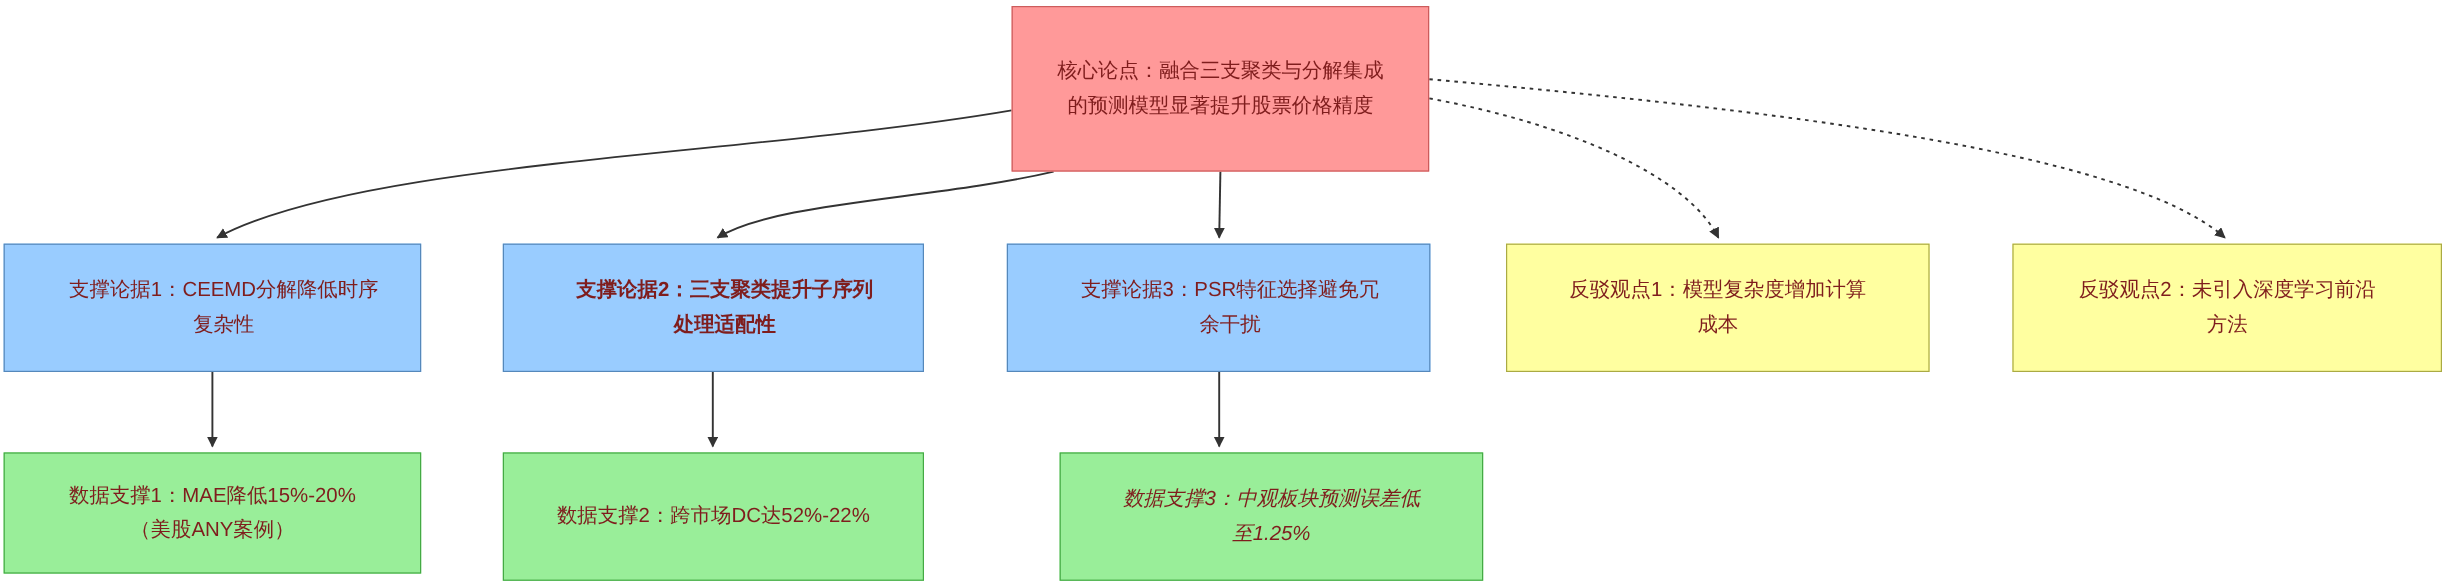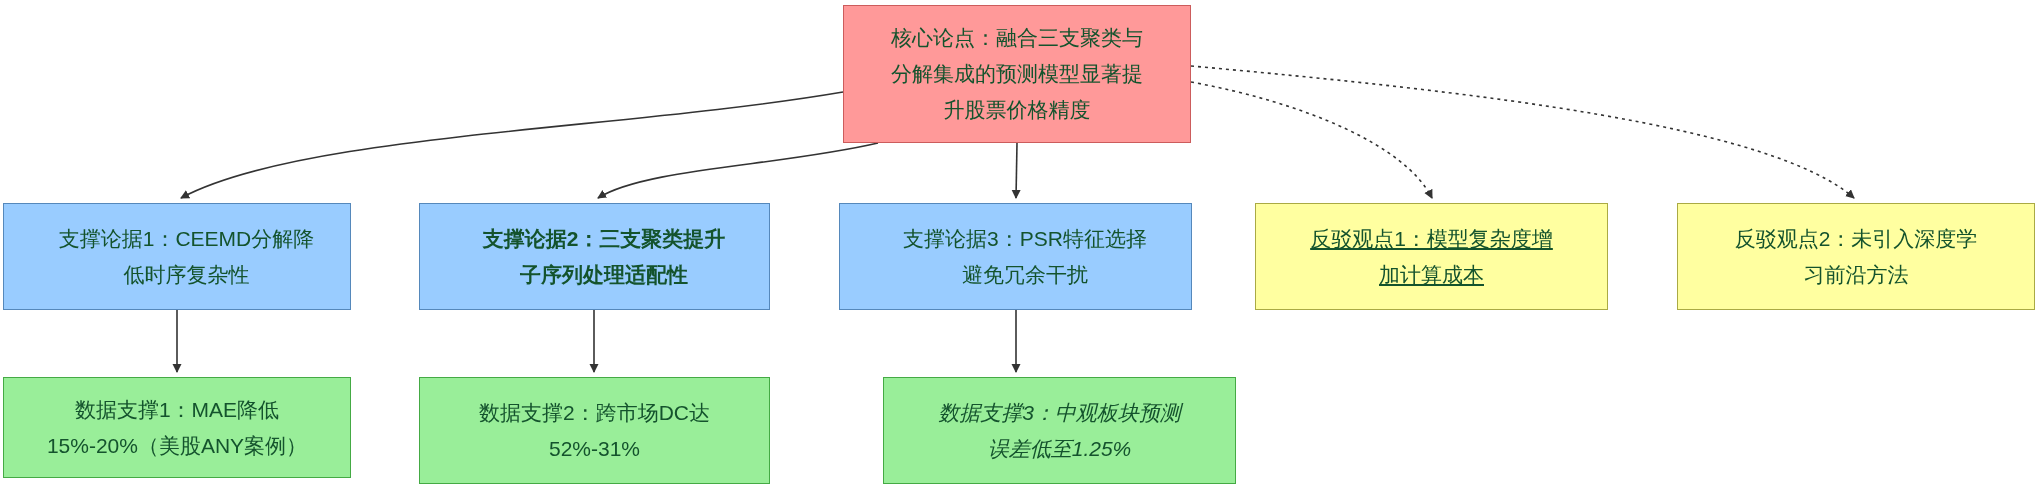--- a/index.html
+++ b/index.html
@@ -5,35 +5,35 @@
   html,body{margin:0;padding:0;}
   body{
     width:2038px;height:488px;position:relative;background:#ffffff;
     font-family:"Liberation Sans","DejaVu Sans",sans-serif;
     overflow:hidden;
   }
   #edges{position:absolute;left:0;top:0;width:2038px;height:488px;pointer-events:none;}
   .node{
     position:absolute;box-sizing:border-box;
     display:flex;align-items:center;justify-content:center;
-    text-align:center;font-size:21px;line-height:1.7;color:#14532d;
+    text-align:center;font-size:17px;line-height:1.7;color:#7f1d1d;
     border:1.5px solid #888;
   }
   .node span{display:inline-block;}
   .core   {background:#ff9999;border-color:#cc5c5c;}
   .support{background:#99ccff;border-color:#5588bb;padding-left:19px;}
   .rebut  {background:#ffffa0;border-color:#aaaa44;}
   .data   {background:#99ee99;border-color:#44aa44;}
 
   .n-core{left:843px;top:5px;width:348px;height:138px;}
   .n-core span{max-width:272px;}
   .n-s1{left:3px;top:203px;width:348px;height:107px;}
   .n-s2{left:419px;top:203px;width:351px;height:107px;font-weight:bold;}
   .n-s3{left:839px;top:203px;width:353px;height:107px;}
-  .n-r1{left:1255px;top:203px;width:353px;height:107px;text-decoration:underline;}
+  .n-r1{left:1255px;top:203px;width:353px;height:107px;}
   .n-r2{left:1677px;top:203px;width:358px;height:107px;}
   .n-d1{left:3px;top:377px;width:348px;height:101px;}
   .n-d2{left:419px;top:377px;width:351px;height:107px;}
   .n-d3{left:883px;top:377px;width:353px;height:107px;font-style:italic;}
   .n-s1 span,.n-s2 span,.n-s3 span,.n-r1 span,.n-r2 span,
   .n-d1 span,.n-d2 span,.n-d3 span{max-width:262px;}
 </style>
 </head>
 <body>
 
@@ -77,18 +77,18 @@
 
 <div class="node rebut n-r2">
   <span>反驳观点2：未引入深度学习前沿方法</span>
 </div>
 
 <div class="node data n-d1">
   <span>数据支撑1：MAE降低15%-20%（美股ANY案例）</span>
 </div>
 
 <div class="node data n-d2">
-  <span>数据支撑2：跨市场DC达52%-31%</span>
+  <span>数据支撑2：跨市场DC达52%-22%</span>
 </div>
 
 <div class="node data n-d3">
   <span>数据支撑3：中观板块预测误差低至1.25%</span>
 </div>
 
 </body></html>

